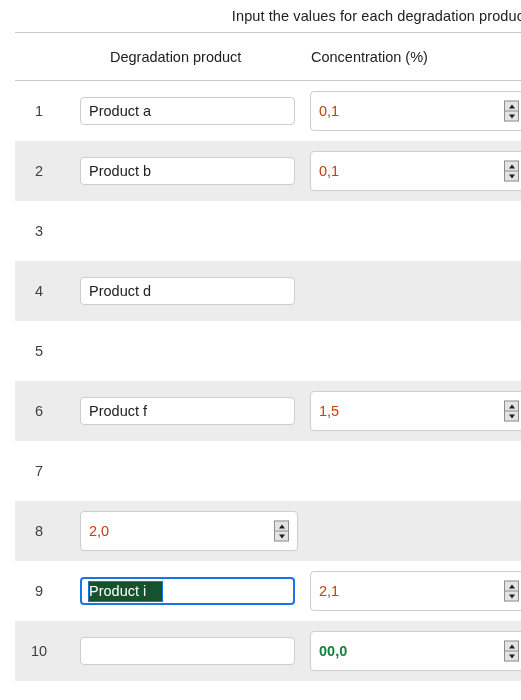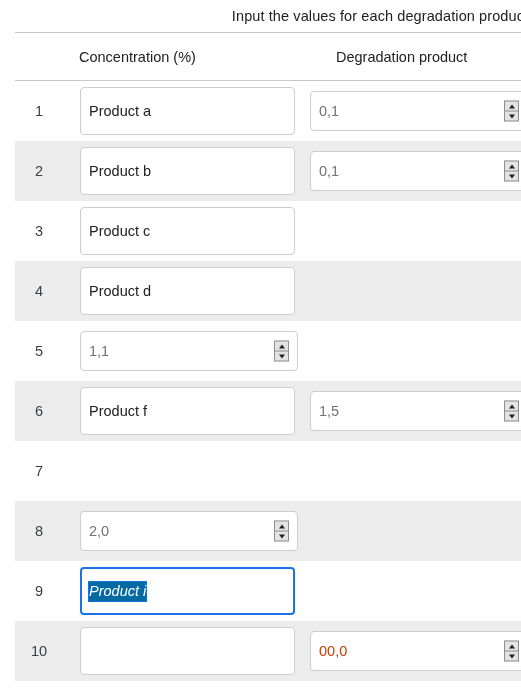--- a/index.html
+++ b/index.html
@@ -95,64 +95,63 @@
   .cell-conc {
     flex: 1 1 auto;
     box-sizing: border-box;
     padding-left: 17px;
     min-width: 0;
   }
 
   .text-input {
     box-sizing: border-box;
     width: 215px;
-    height: 48px;
+    height: 28px;
     border: 1px solid #cdcdcd;
     border-radius: 4px;
     background: #ffffff;
     font-family: "Liberation Sans", sans-serif;
     font-size: 14.5px;
     color: #202124;
     padding: 0 8px;
     display: flex;
     align-items: center;
     outline: none;
   }
   .text-input.focused {
     border: 2px solid #1a73e8;
     padding: 0 7px;
   }
   .input-text { white-space: nowrap; }
   .input-text.selected {
-    background: #0369a1;
+    background: #14532d;
     color: #ffffff;
-    padding: 1px 0 2px 0;
+    padding: 1px 16px 2px 0;
     box-shadow: 0 0 0 1px #1374e0;
-    font-style: italic;
   }
 
   
   .num-field {
     box-sizing: border-box;
     position: relative;
     width: 218px;
     height: 40px;
     border: 1px solid #cdcdcd;
     border-radius: 4px;
     background: #ffffff;
     display: flex;
     align-items: center;
     padding: 0 8px;
   }
   .num-value {
     font-size: 14.5px;
-    color: #737373;
+    color: #c2410c;
     white-space: nowrap;
   }
-  .num-value.placeholder { color: #c2410c; }
+  .num-value.placeholder { color: #15803d; font-weight: bold; }
 
   .spinner {
     position: absolute;
     right: 8px;
     top: 50%;
     transform: translateY(-50%);
     width: 15px;
     height: 21px;
     background: #e3e3e3;
     border: 1px solid #8f8f8f;
@@ -183,22 +182,22 @@
 <div class="page">
 
   <div class="instruction-bar">
     <span class="instruction-text">Input the values for each degradation product</span>
   </div>
 
   <div class="table">
 
     <div class="thead">
       <div class="th th-index"></div>
+      <div class="th th-name">Degradation product</div>
       <div class="th th-conc">Concentration (%)</div>
-      <div class="th th-name">Degradation product</div>
     </div>
 
     <div id="tbody">
         <div class="row">
           <div class="row-pad"></div>
           <div class="cell-index">1</div>
           <div class="cell-name">
             <div class="text-input">
               <span class="input-text">Product a</span>
             </div>
@@ -235,51 +234,33 @@
                 <div class="spin-btn spin-down">
                   <div class="tri tri-down"></div>
                 </div>
               </div>
             </div>
           </div>
         </div>
         <div class="row">
           <div class="row-pad"></div>
           <div class="cell-index">3</div>
-          <div class="cell-name">
-            <div class="text-input">
-              <span class="input-text">Product c</span>
-            </div>
-          </div>
         </div>
         <div class="row striped">
           <div class="row-pad"></div>
           <div class="cell-index">4</div>
           <div class="cell-name">
             <div class="text-input">
               <span class="input-text">Product d</span>
             </div>
           </div>
         </div>
         <div class="row">
           <div class="row-pad"></div>
           <div class="cell-index">5</div>
-          <div class="cell-conc">
-            <div class="num-field">
-              <span class="num-value">1,1</span>
-              <div class="spinner">
-                <div class="spin-btn spin-up">
-                  <div class="tri tri-up"></div>
-                </div>
-                <div class="spin-btn spin-down">
-                  <div class="tri tri-down"></div>
-                </div>
-              </div>
-            </div>
-          </div>
         </div>
         <div class="row striped">
           <div class="row-pad"></div>
           <div class="cell-index">6</div>
           <div class="cell-name">
             <div class="text-input">
               <span class="input-text">Product f</span>
             </div>
           </div>
           <div class="cell-conc">
@@ -318,20 +299,33 @@
           </div>
         </div>
         <div class="row">
           <div class="row-pad"></div>
           <div class="cell-index">9</div>
           <div class="cell-name">
             <div class="text-input focused">
               <span class="input-text selected">Product i</span>
             </div>
           </div>
+          <div class="cell-conc">
+            <div class="num-field">
+              <span class="num-value">2,1</span>
+              <div class="spinner">
+                <div class="spin-btn spin-up">
+                  <div class="tri tri-up"></div>
+                </div>
+                <div class="spin-btn spin-down">
+                  <div class="tri tri-down"></div>
+                </div>
+              </div>
+            </div>
+          </div>
         </div>
         <div class="row striped">
           <div class="row-pad"></div>
           <div class="cell-index">10</div>
           <div class="cell-name">
             <div class="text-input">
               <span class="input-text"></span>
             </div>
           </div>
           <div class="cell-conc">

